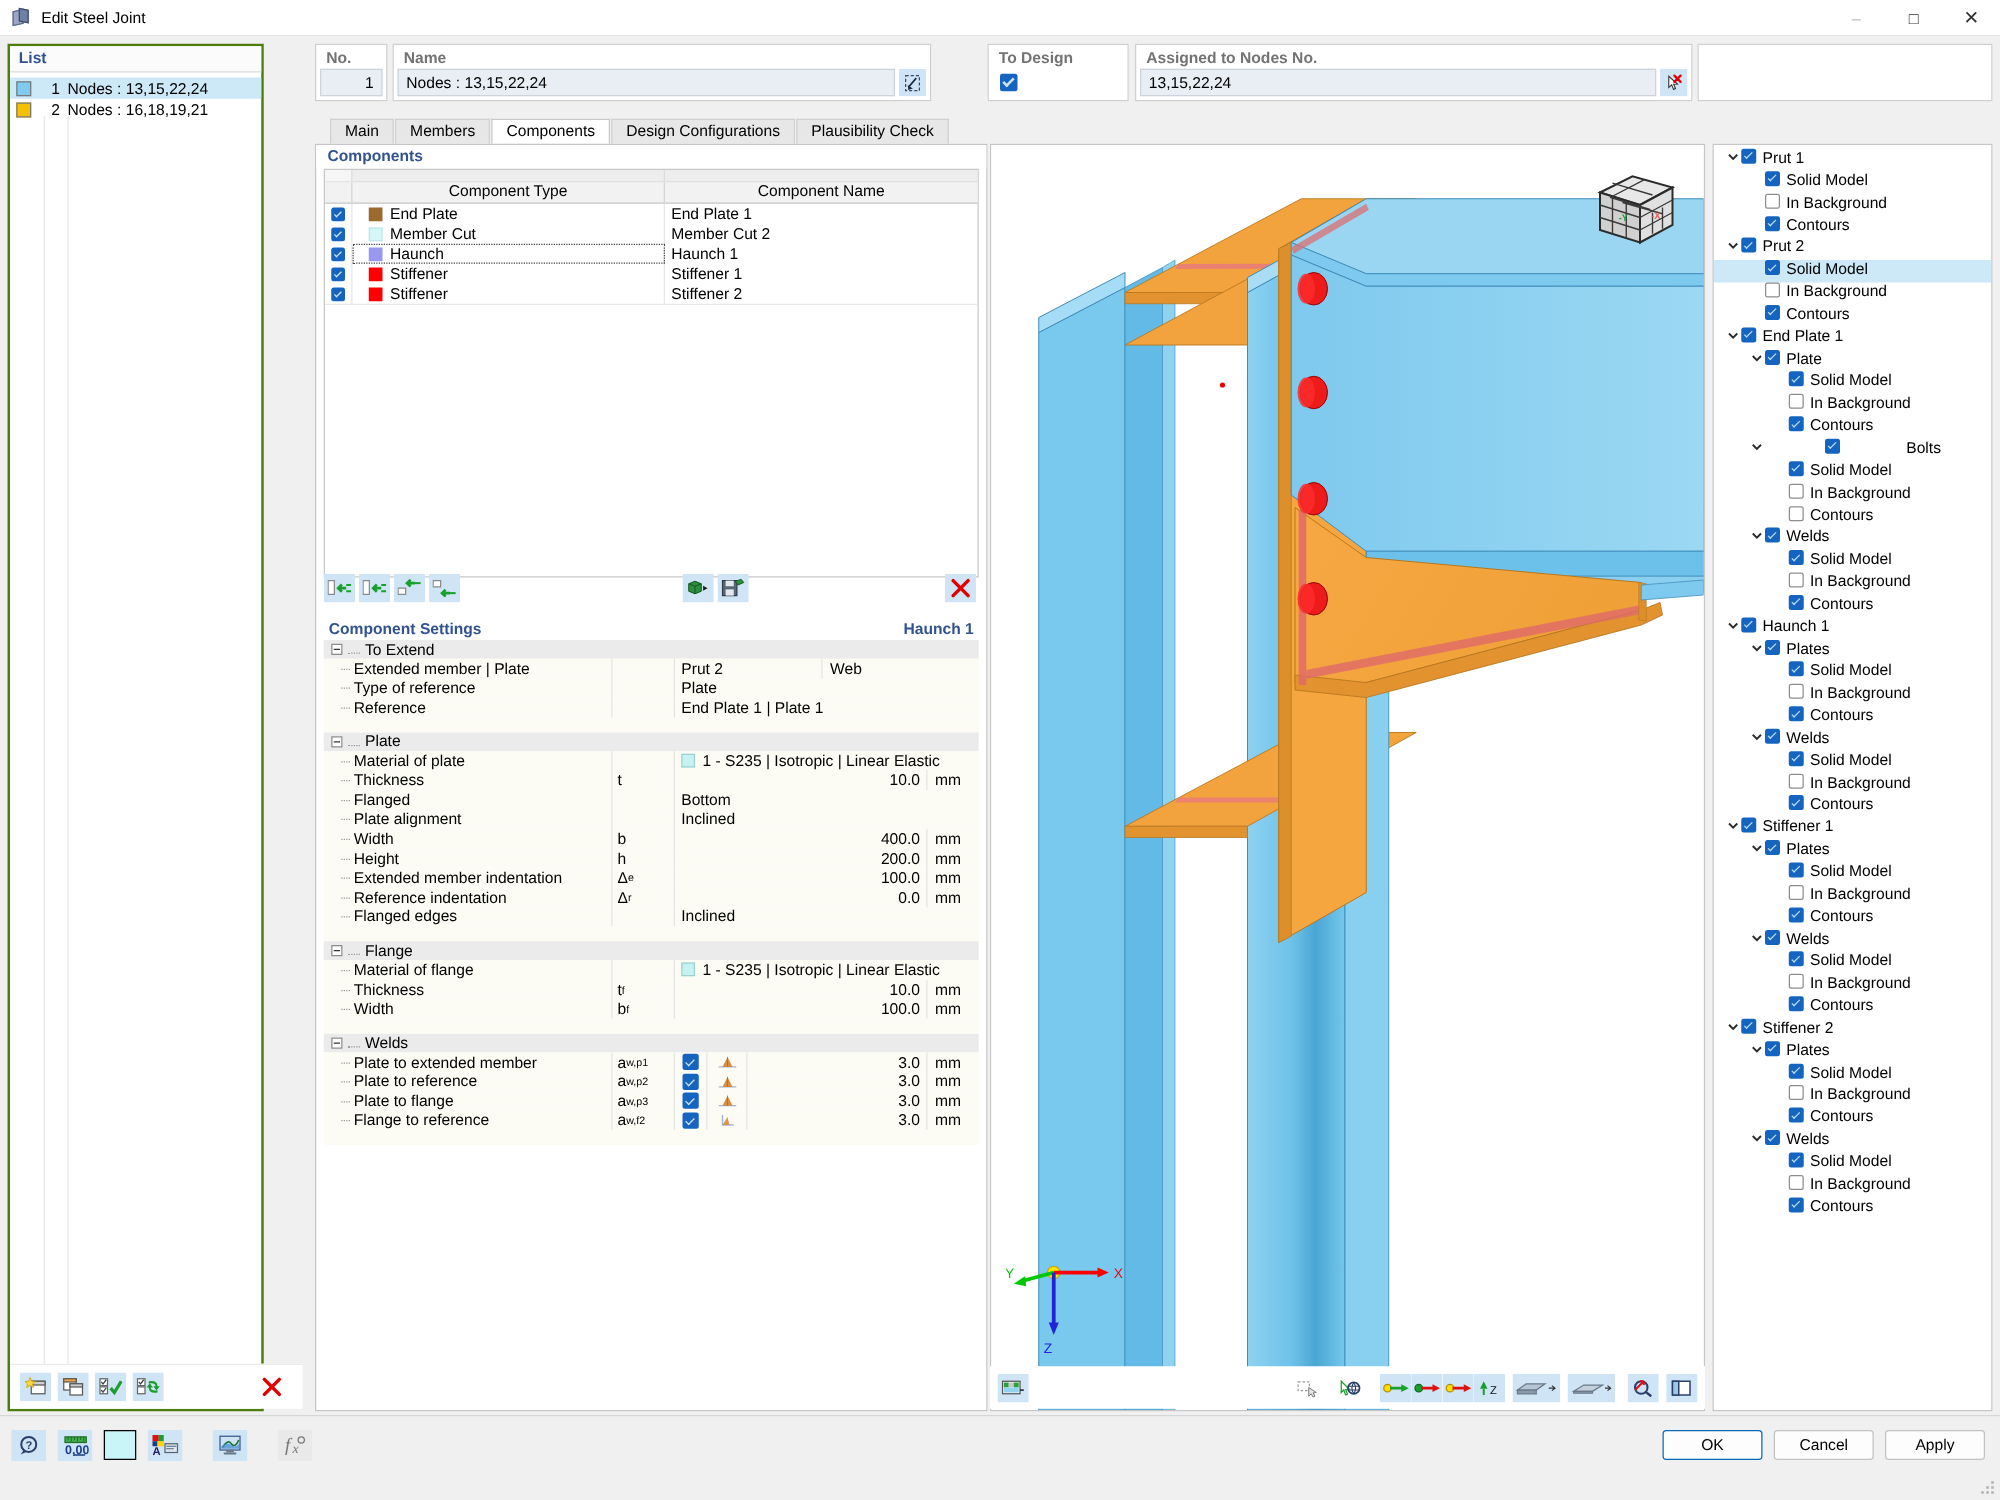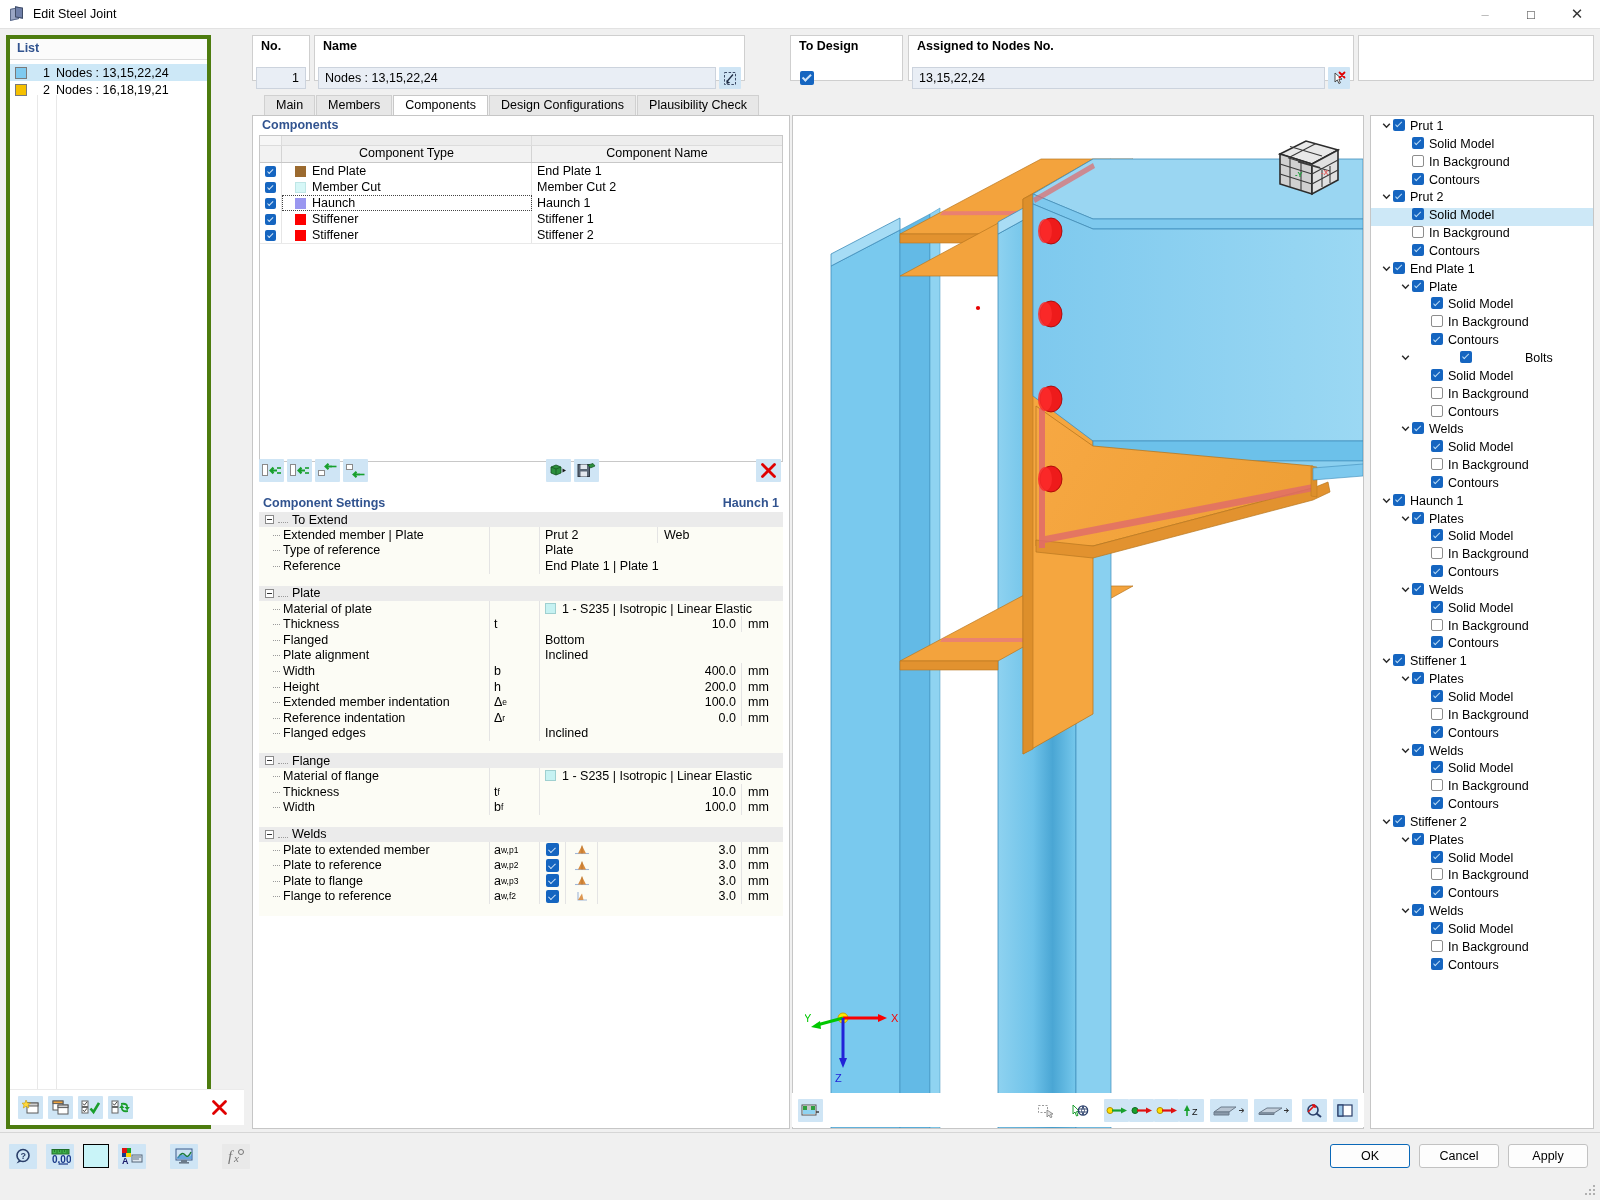--- a/index.html
+++ b/index.html
@@ -26,21 +26,21 @@
   .title-icon .tc2 { position:absolute; left:6px; top:1px; width:8px; height:11px; background:#6f7fa8; border:1px solid #3f4c66; transform: skewY(10deg); }
   .title-text { font-size: 12.5px; color:#000; }
   .win-btns { margin-left:auto; display:flex; height:29px; }
   .win-btn { width: 46px; height: 29px; display:flex; align-items:center; justify-content:center; font-size:13px; color:#333; }
   .win-btn.min { color:#b5b5b5; }
   .win-btn.close { font-size:15px; }
 
   
   .list-panel {
     position:absolute; left:6px; top:35px; width:205px; height:1094px;
-    background:#ffffff; border:4px solid #4d7c0f;
+    background:#ffffff; border:2px solid #4d7c0f;
   }
   .list-hdr {
     height:21px; background:#fbfbfb; border-bottom:1px solid #dcdcdc;
     color:#31538f; font-weight:bold; font-size:12.5px; padding:2px 7px;
   }
   .list-row { display:flex; align-items:center; height:17px; padding-left:5px; font-size:12.5px; }
   .list-row.sel { background:#cde8f7; }
   .swatch { width:12px; height:12px; margin-right:7px; border:1px solid #7a7a7a; flex:0 0 auto;}
   .list-num { width:16px; text-align:right; margin-right:6px; }
   .list-grid-lines { position:absolute; left:27px; top:56px; width:1px; height:1020px; background:#e8e8e8; }
@@ -54,21 +54,21 @@
   
   .tbtn {
     width:25px; height:23px; background:#cfe5f5; border:1px solid transparent;
     display:flex; align-items:center; justify-content:center; position:relative;
     border-radius:1px;
   }
   .tbtn.nobg { background:transparent; }
 
   
   .fld-box { position:absolute; background:#ffffff; border:1px solid #cfcfcf; }
-  .fld-label { color:#000000; font-weight:bold; font-size:12.5px; padding:3px 8px 14px 8px; }
+  .fld-label { color:#737373; font-weight:bold; font-size:12.5px; padding:3px 8px 2px 8px; }
   .fld-input {
     background:#e9eef5; border:1px solid #ccd3dd; height:22px;
     display:flex; align-items:center; padding:0 6px; font-size:12.5px;
   }
   .fld-input.right { justify-content:flex-end; }
 
   
   .cb {
     width:14px; height:14px; background:#1565c0; border-radius:2px;
     display:inline-flex; align-items:center; justify-content:center; flex:0 0 auto;

